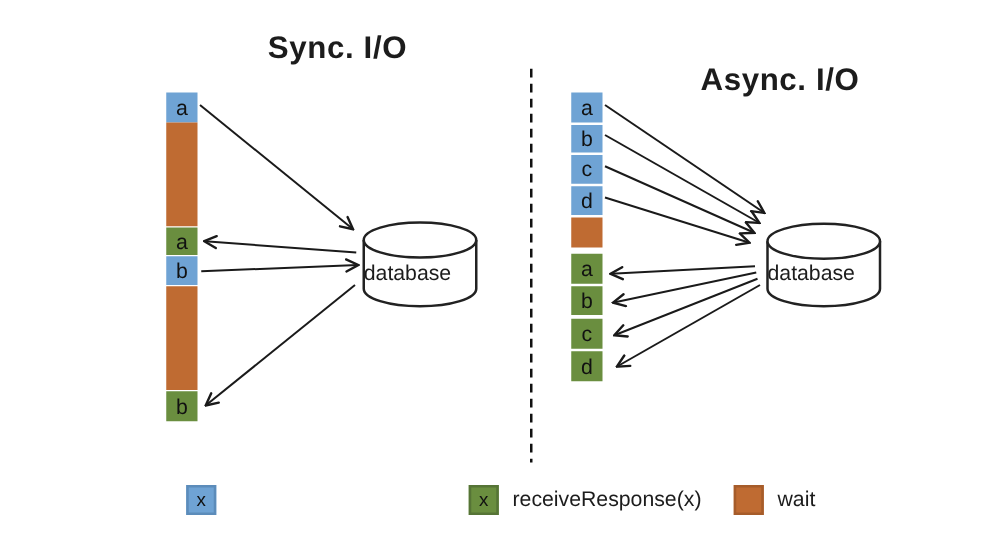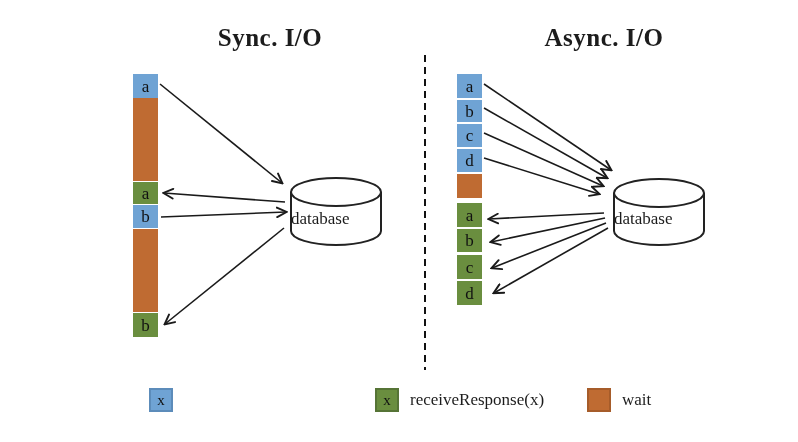--- a/index.html
+++ b/index.html
@@ -1,18 +1,18 @@
 <!DOCTYPE html>
 <html><head>
 <meta charset="utf-8">
 <style>
   html,body{margin:0;padding:0;background:#fff;}
   .canvas{
     position:relative;width:798px;height:442px;background:#ffffff;overflow:hidden;
-    font-family:Liberation Serif, serif;
+    font-family:Liberation Sans, sans-serif;
   }
   .overlay{position:absolute;left:0;top:0;width:798px;height:442px;}
   .title{
     position:absolute;top:24px;width:200px;text-align:center;
     font-size:25px;font-weight:600;color:#1c1c1c;letter-spacing:0.5px;
   }
   .block{
     position:absolute;width:25px;display:flex;align-items:center;justify-content:center;
     font-size:17px;color:#111;line-height:1;
   }
@@ -74,21 +74,21 @@
       <ellipse cx="336" cy="192" rx="45" ry="14"></ellipse>
     </g>
 
     <g stroke="#222" stroke-width="2" fill="#fff">
       <path d="M614,193 L614,231 A45,14 0 0 0 704,231 L704,193"></path>
       <ellipse cx="659" cy="193" rx="45" ry="14"></ellipse>
     </g>
   </svg>
 
   <div class="title" style="left:170px;">Sync. I/O</div>
-  <div class="title" style="left:504px;">Async. I/O</div>
+  <div class="title" style="left:524px;margin-top:26px;">Async. I/O</div>
 
   <div class="block blue" style="left:133px;top:74px;height:24px;">a</div>
   <div class="block orange" style="left:133px;top:98px;height:83px;"></div>
   <div class="block green" style="left:133px;top:182px;height:22px;">a</div>
   <div class="block blue" style="left:133px;top:205px;height:23px;">b</div>
   <div class="block orange" style="left:133px;top:229px;height:83px;"></div>
   <div class="block green" style="left:133px;top:313px;height:24px;">b</div>
 
   <div class="block blue" style="left:457px;top:74px;height:24px;">a</div>
   <div class="block blue" style="left:457px;top:100px;height:22px;">b</div>

